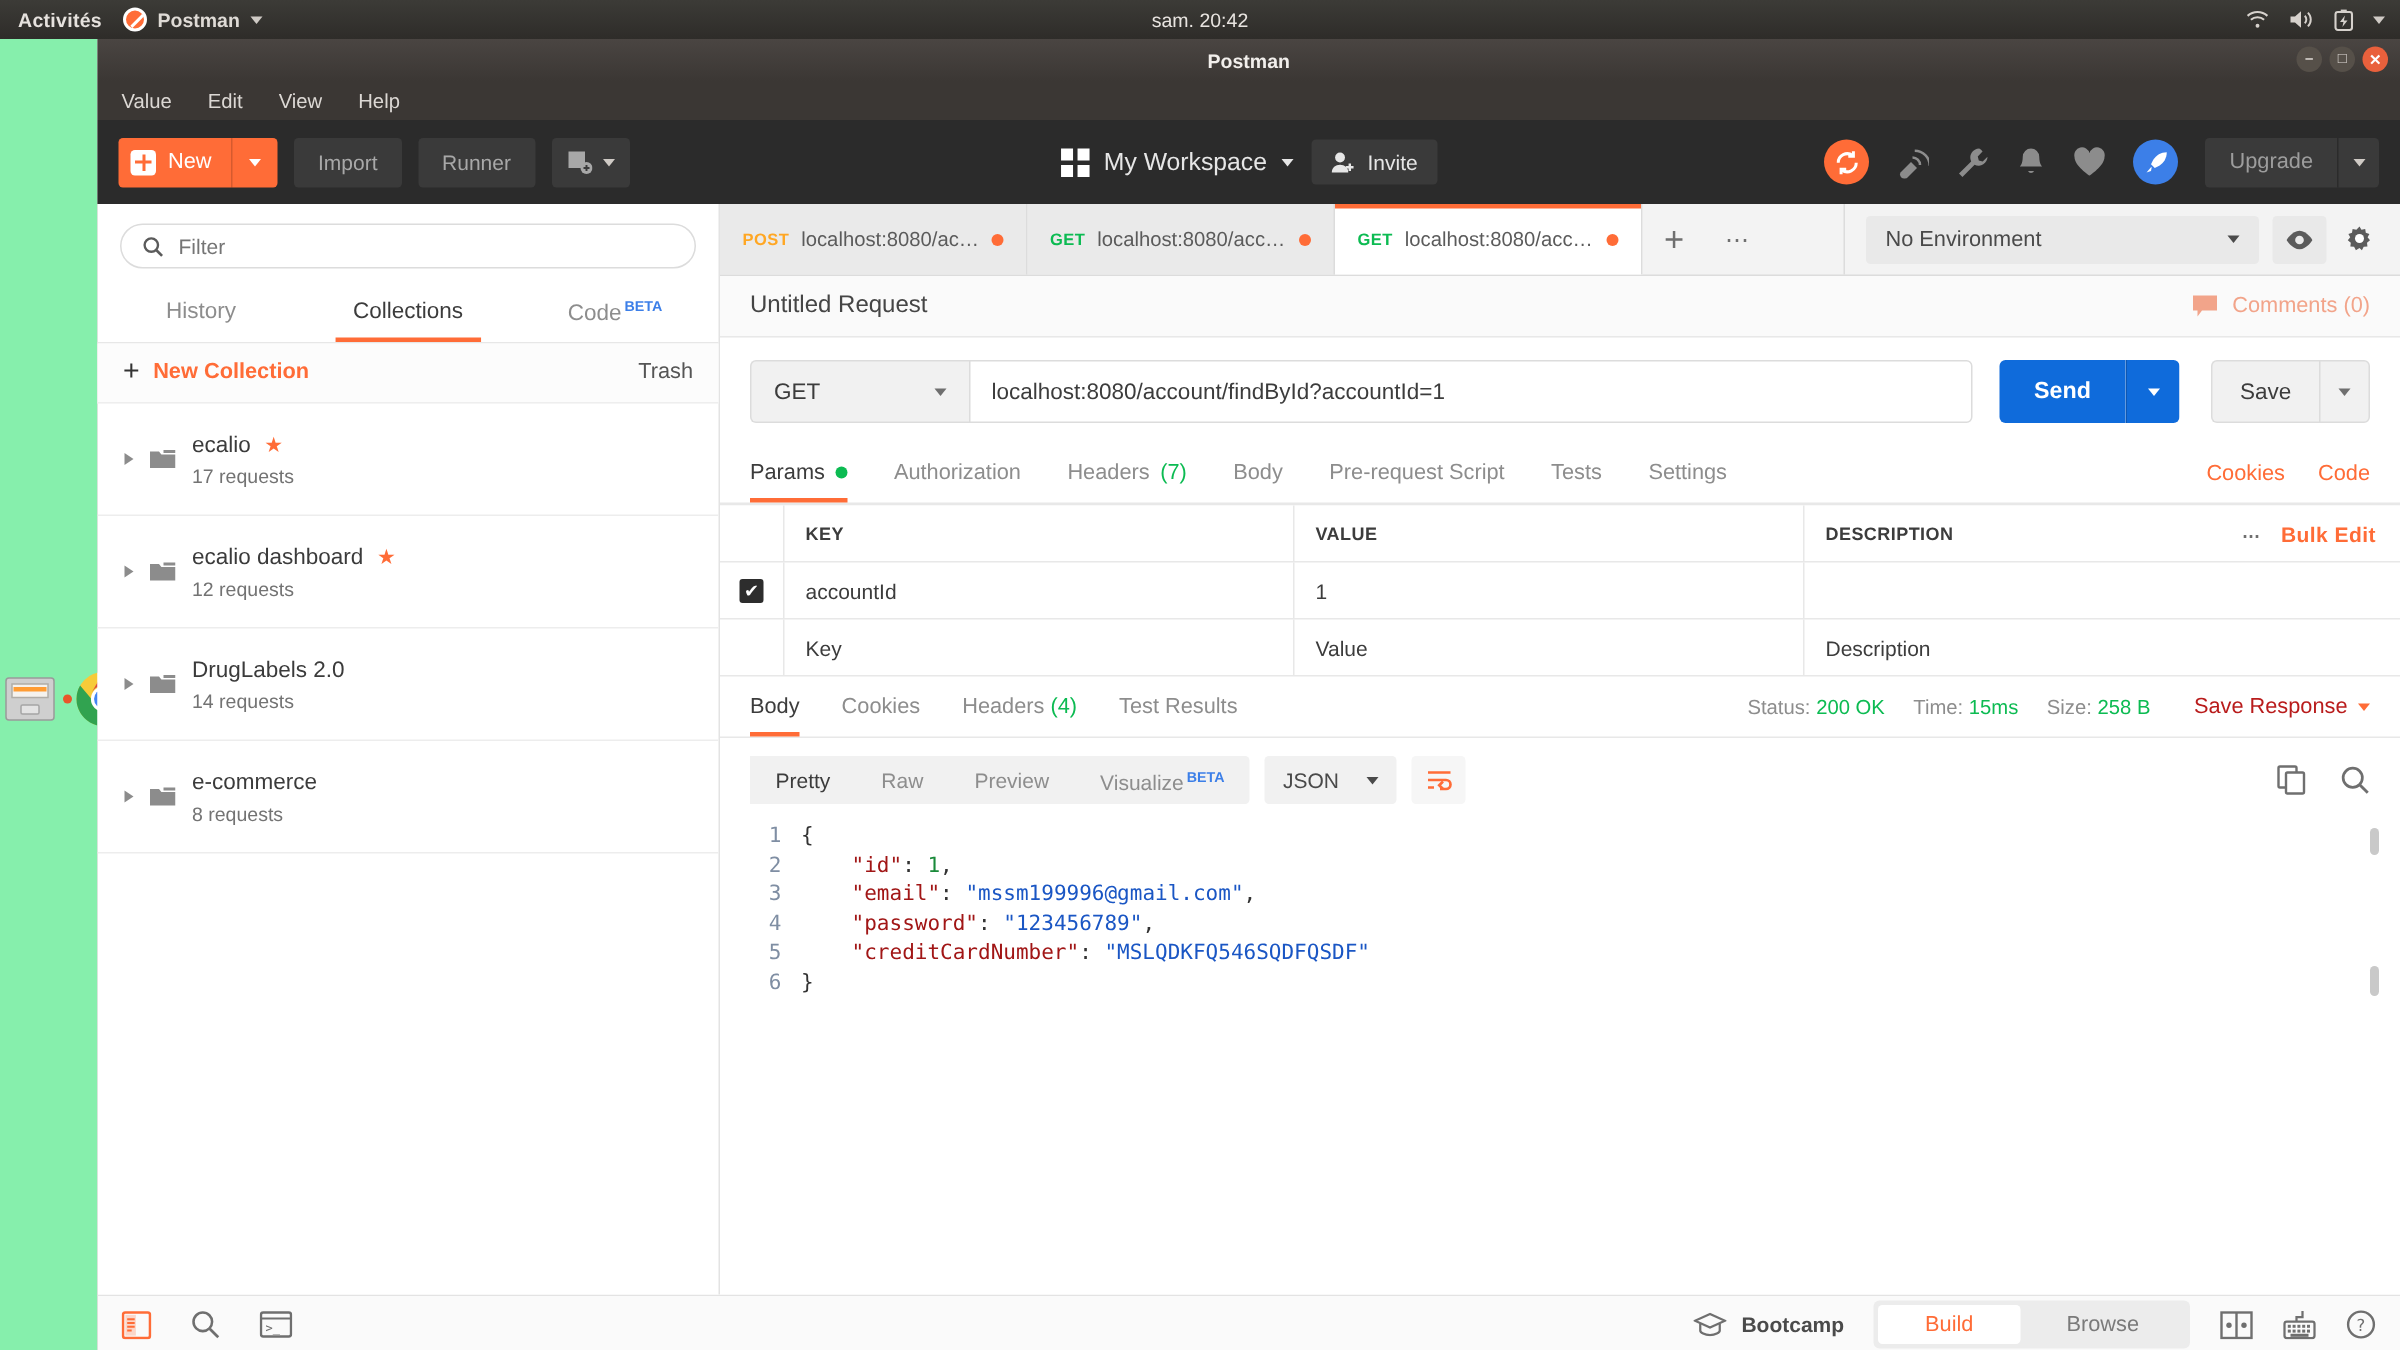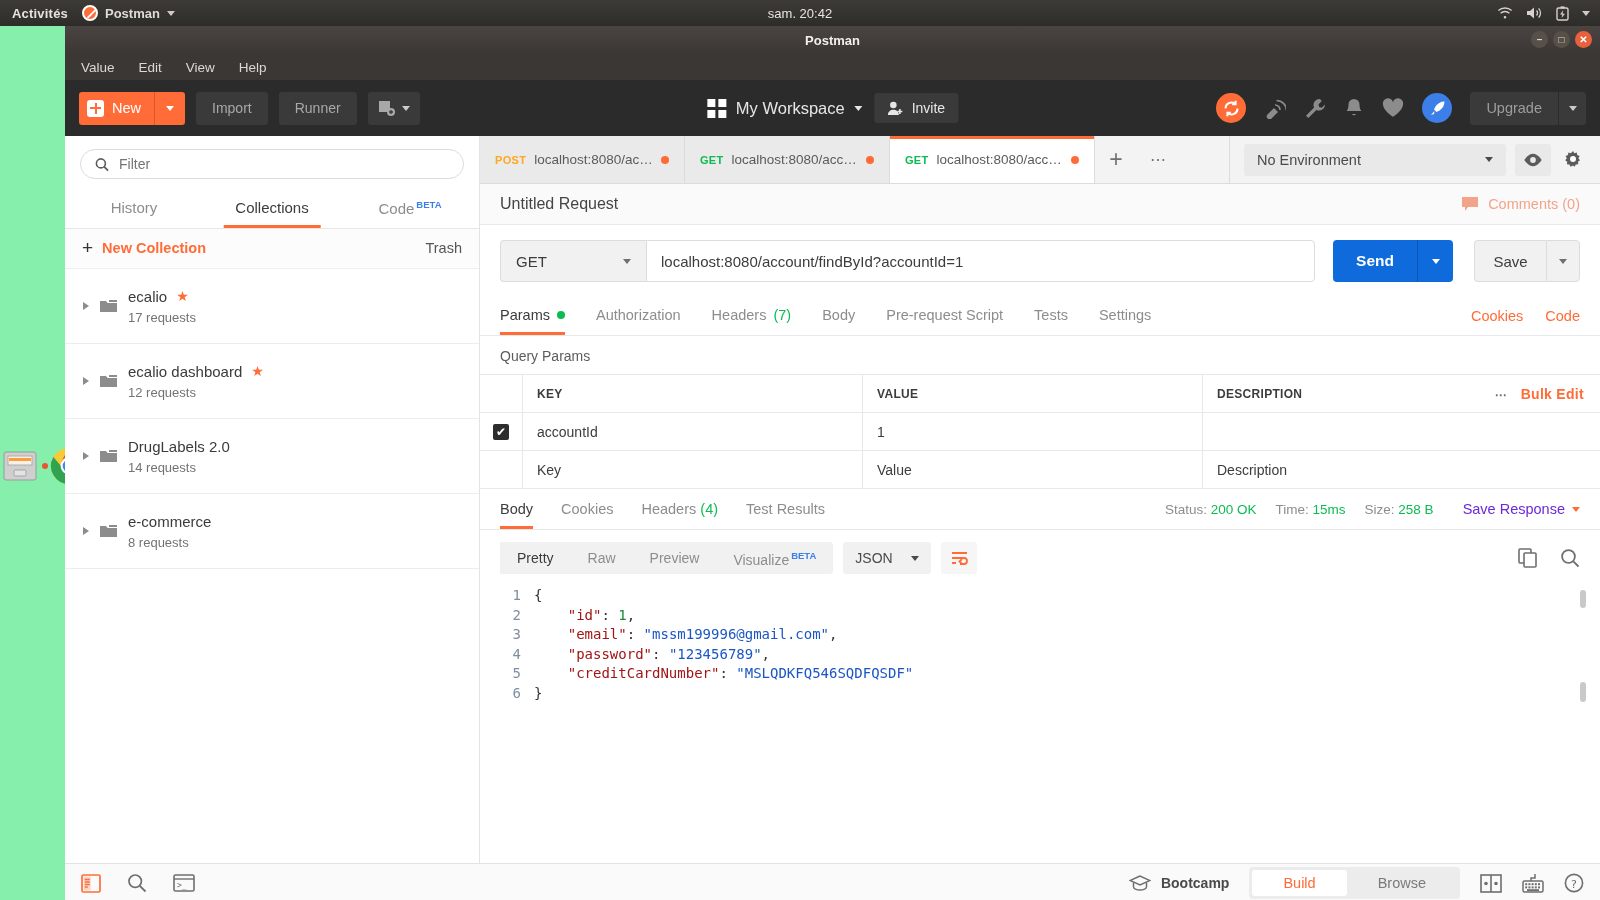--- a/index.html
+++ b/index.html
@@ -199,21 +199,21 @@
   .bulk{color:#ff6c37;font-size:14px;}
   .dots3{color:#6f6f6f;letter-spacing:2px;margin-right:12px;}
 
   
   .resp-bar{display:flex;align-items:center;padding:0 20px;border-bottom:1px solid #e8e8e8;height:41px;}
   .rsp-t{font-size:14.5px;color:#8d8d8d;margin-right:28px;position:relative;padding:11px 0 12px;}
   .rsp-t.active{color:#3c3c3c;}
   .rsp-t.active:after{content:"";position:absolute;left:0;right:0;bottom:0;height:3px;background:#ff6c37;}
   .rsp-meta{margin-left:auto;display:flex;align-items:center;gap:19px;font-size:13.5px;color:#8d8d8d;}
   .rsp-meta b{color:#0cbb52;font-weight:normal;}
-  .save-resp{color:#6d28d9;font-size:14.5px;display:flex;align-items:center;gap:7px;margin-left:10px;}
+  .save-resp{color:#b91c1c;font-size:14.5px;display:flex;align-items:center;gap:7px;margin-left:10px;}
 
   .view-bar{display:flex;align-items:center;gap:10px;padding:12px 20px;}
   .seg{display:flex;background:#f1f1f1;border-radius:3px;height:32px;align-items:center;}
   .seg .s{padding:0 17px;font-size:14px;color:#8d8d8d;line-height:32px;}
   .seg .s.active{color:#3c3c3c;background:#f1f1f1;}
   .fmt{display:flex;align-items:center;justify-content:space-between;width:88px;height:32px;
     background:#f1f1f1;border-radius:3px;padding:0 12px;font-size:14px;color:#4a4a4a;}
   .wrapbtn{width:36px;height:32px;background:#f6f6f6;border-radius:3px;display:flex;
     align-items:center;justify-content:center;}
   .vb-right{margin-left:auto;display:flex;gap:22px;}
@@ -668,21 +668,20 @@
             </div>
           <div class="rqt">
               <span>Settings</span>
             </div>
           <div class="rqt-right">
             <span>Cookies</span>
             <span>Code</span>
           </div>
         </div>
 
-        <div class="qp-label">Query Params</div>
 
         <div class="ptable">
           <div class="tr head">
             <div class="c-chk"></div>
             <div class="c-key">KEY</div>
             <div class="c-val">VALUE</div>
             <div class="c-desc">
               <span>DESCRIPTION</span>
               <span><span class="dots3">⋯</span><span class="bulk">Bulk Edit</span></span>
             </div>

